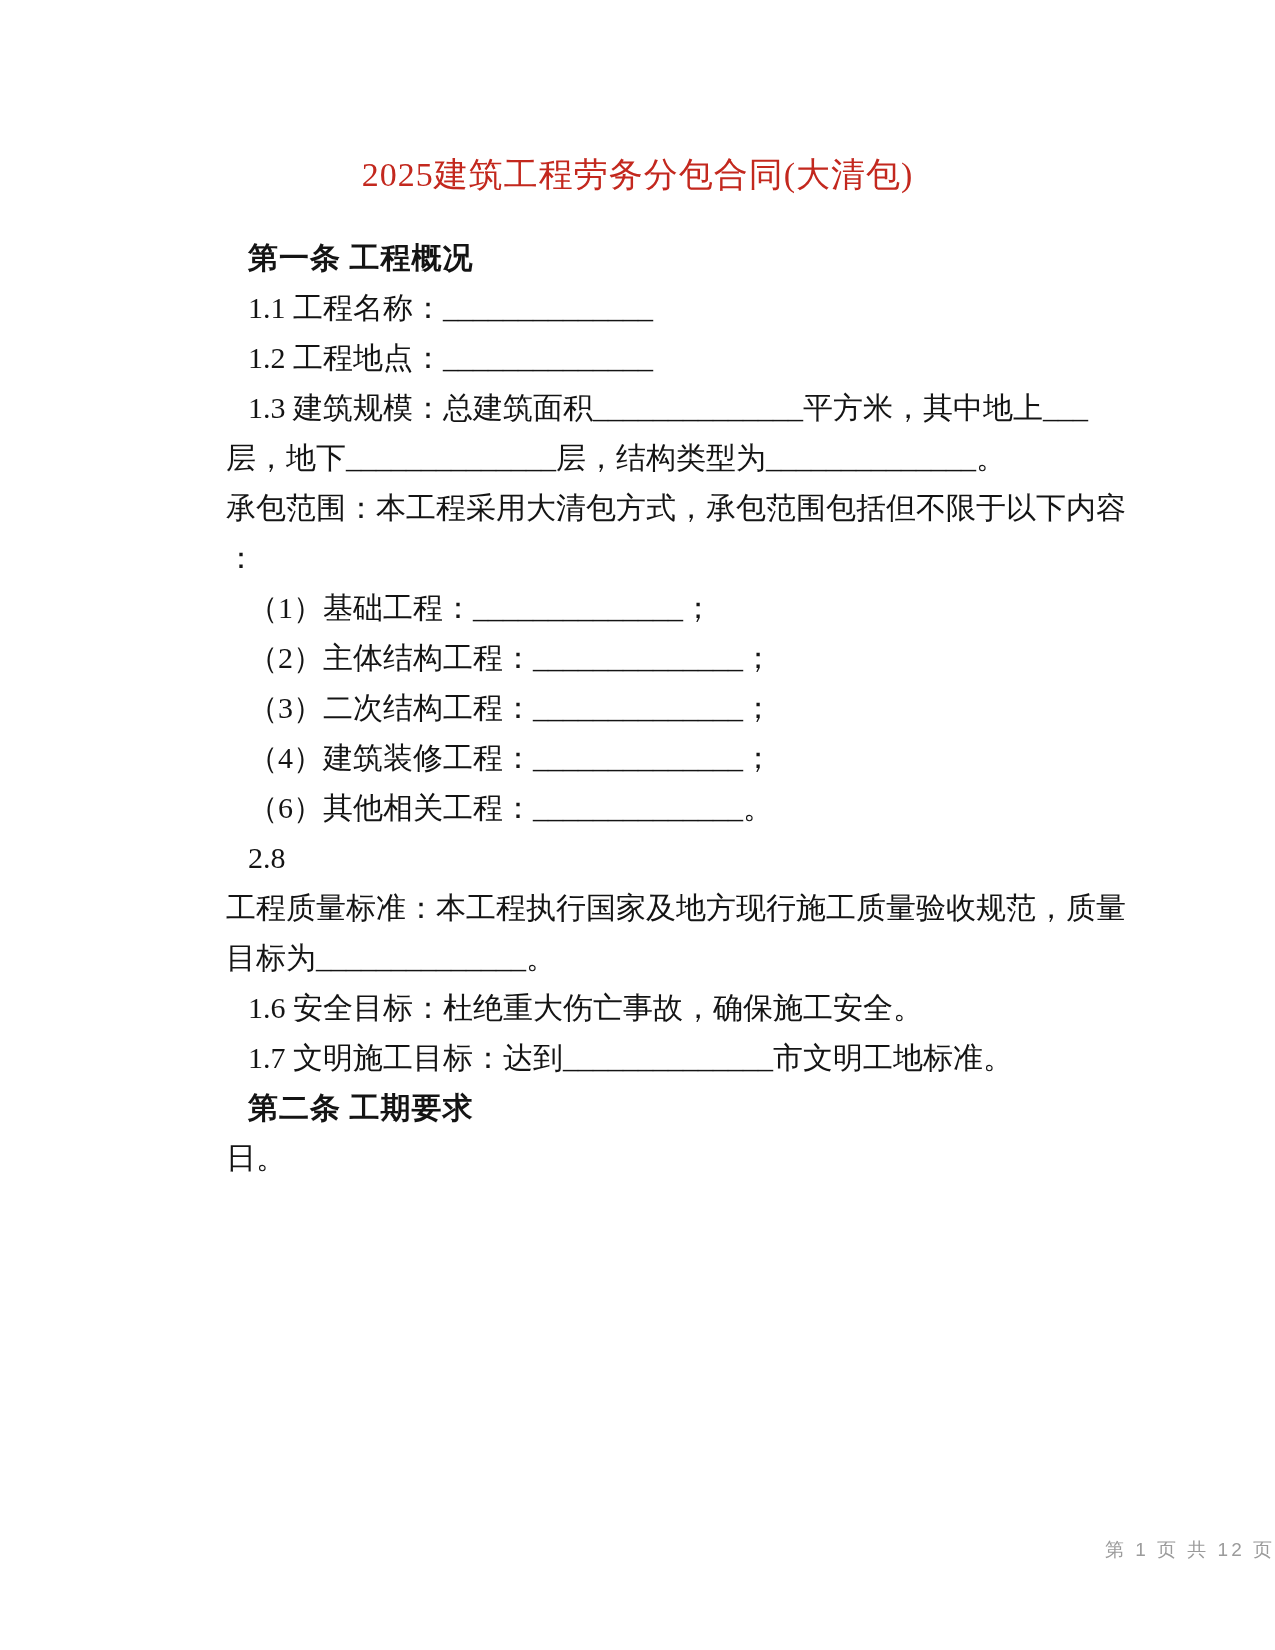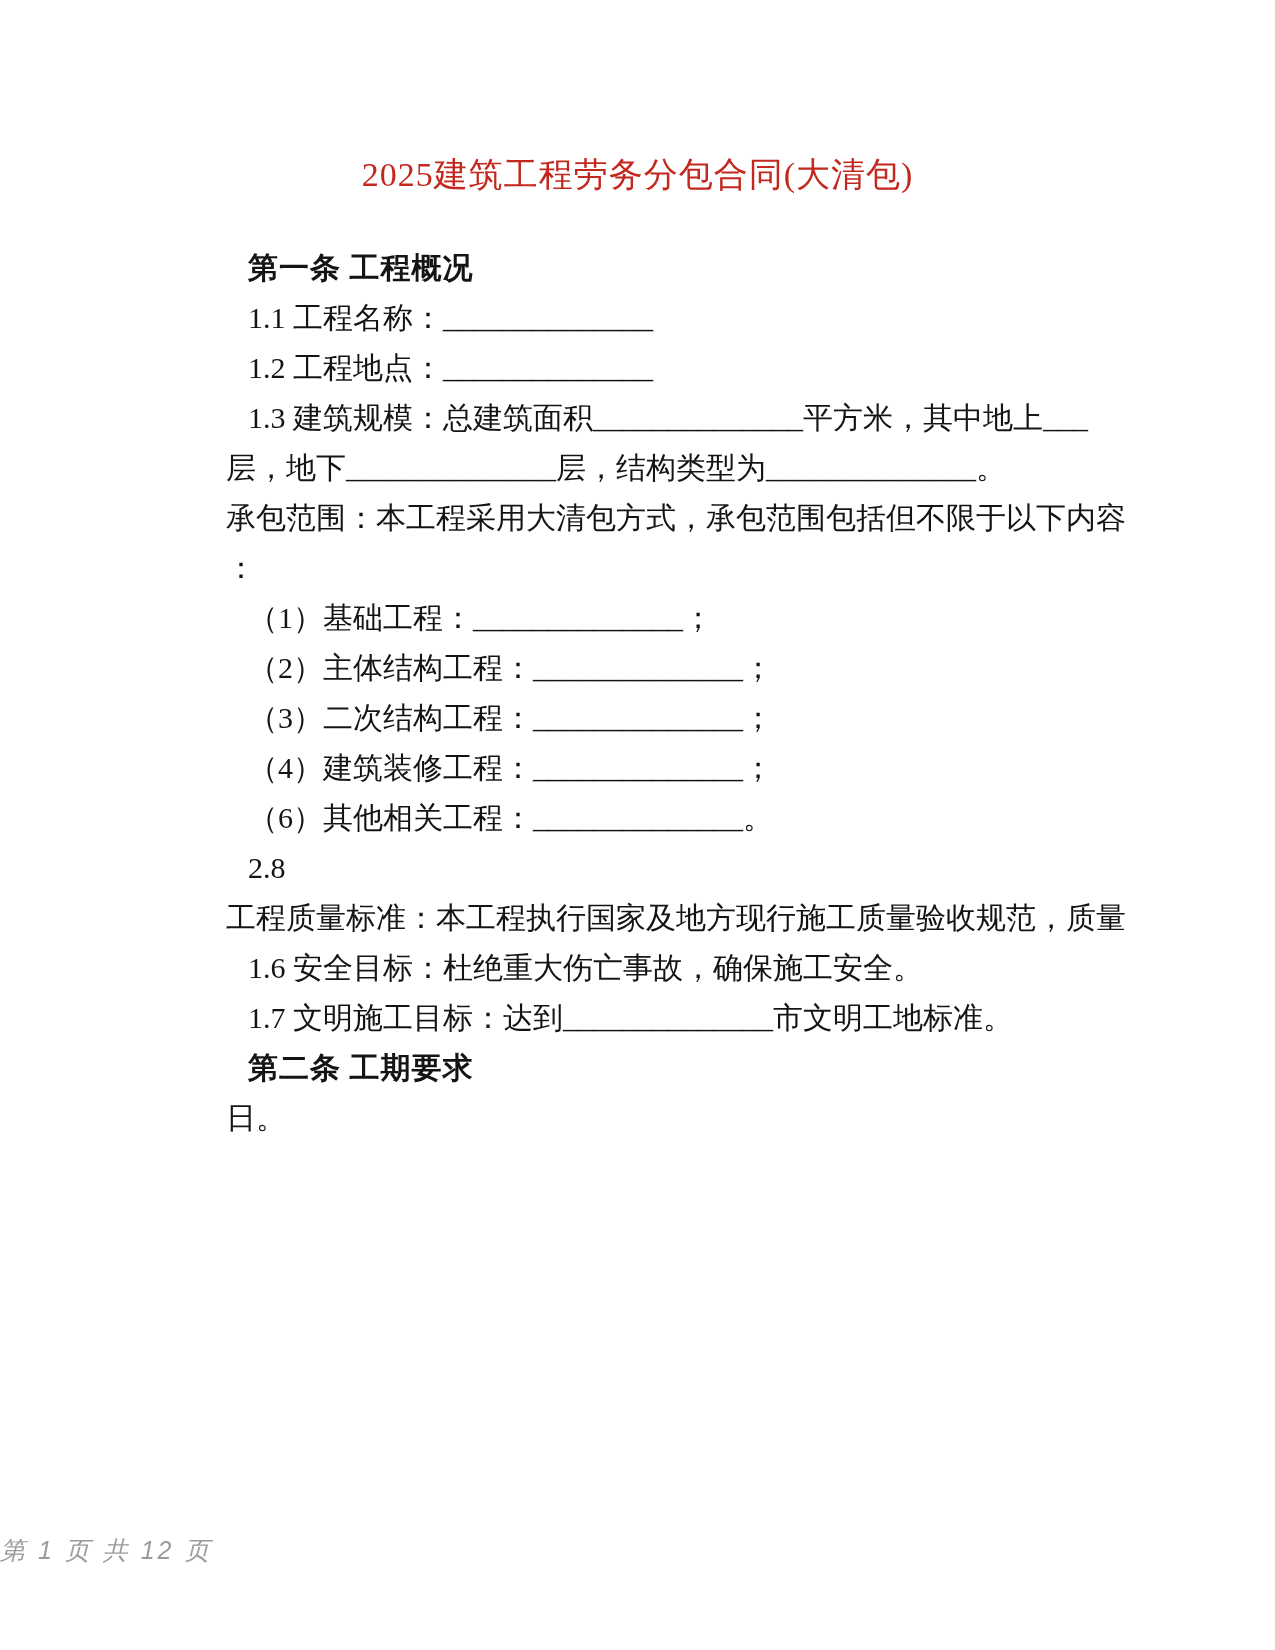--- a/index.html
+++ b/index.html
@@ -11,21 +11,21 @@
     position: relative;
     width: 1275px;
     height: 1650px;
     background: #ffffff;
     overflow: hidden;
     font-family: "Liberation Serif", "DejaVu Serif", serif;
     color: #141414;
   }
   .title {
     padding-top: 150px;
-    margin: 0 0 43px 0;
+    margin: 0 0 33px 0;
     text-align: center;
     font-size: 34px;
     line-height: 50px;
     font-weight: normal;
     letter-spacing: 1px;
   }
   .doc-body {
     margin: 0 180px 0 190px;
     font-size: 30px;
   }
@@ -44,27 +44,26 @@
     text-indent: 58px;
     font-family: Liberation Serif, serif;
     font-weight: 700;
     letter-spacing: 1px;
   }
   .footer {
     position: absolute;
     left: 0;
     right: 0;
     top: 1525px;
-    text-align: left;
+    text-align: right;
     font-family: "Liberation Sans", "DejaVu Sans", sans-serif;
-    font-size: 25px;
+    font-size: 19px;
     line-height: 50px;
     letter-spacing: 3px;
     font-weight: 300;
-    font-style: italic;
   }
 </style>
 </head>
 <body>
 
 <div class="page" style="background: rgb(255, 255, 255);">
 
   <h1 class="title" style="color: rgb(195, 40, 30);">2025建筑工程劳务分包合同(大清包)</h1>
 
   <div class="doc-body">
@@ -75,20 +74,21 @@
       <div class="line flush">层，地下______________层，结构类型为______________。</div>
       <div class="line flush">承包范围：本工程采用大清包方式，承包范围包括但不限于以下内容</div>
       <div class="line flush">：</div>
       <div class="line indent">（1）基础工程：______________；</div>
       <div class="line indent">（2）主体结构工程：______________；</div>
       <div class="line indent">（3）二次结构工程：______________；</div>
       <div class="line indent">（4）建筑装修工程：______________；</div>
       <div class="line indent">（6）其他相关工程：______________。</div>
       <div class="line indent">2.8</div>
       <div class="line flush">工程质量标准：本工程执行国家及地方现行施工质量验收规范，质量</div>
+      <div class="line flush">目标为______________。</div>
       <div class="line indent">1.6 安全目标：杜绝重大伤亡事故，确保施工安全。</div>
       <div class="line indent">1.7 文明施工目标：达到______________市文明工地标准。</div>
       <div class="line heading">第二条 工期要求</div>
       <div class="line flush">日。</div>
     </div>
 
   <div class="footer" style="color: rgb(155, 155, 155);">第 1 页 共 12 页</div>
 
 </div>
 

